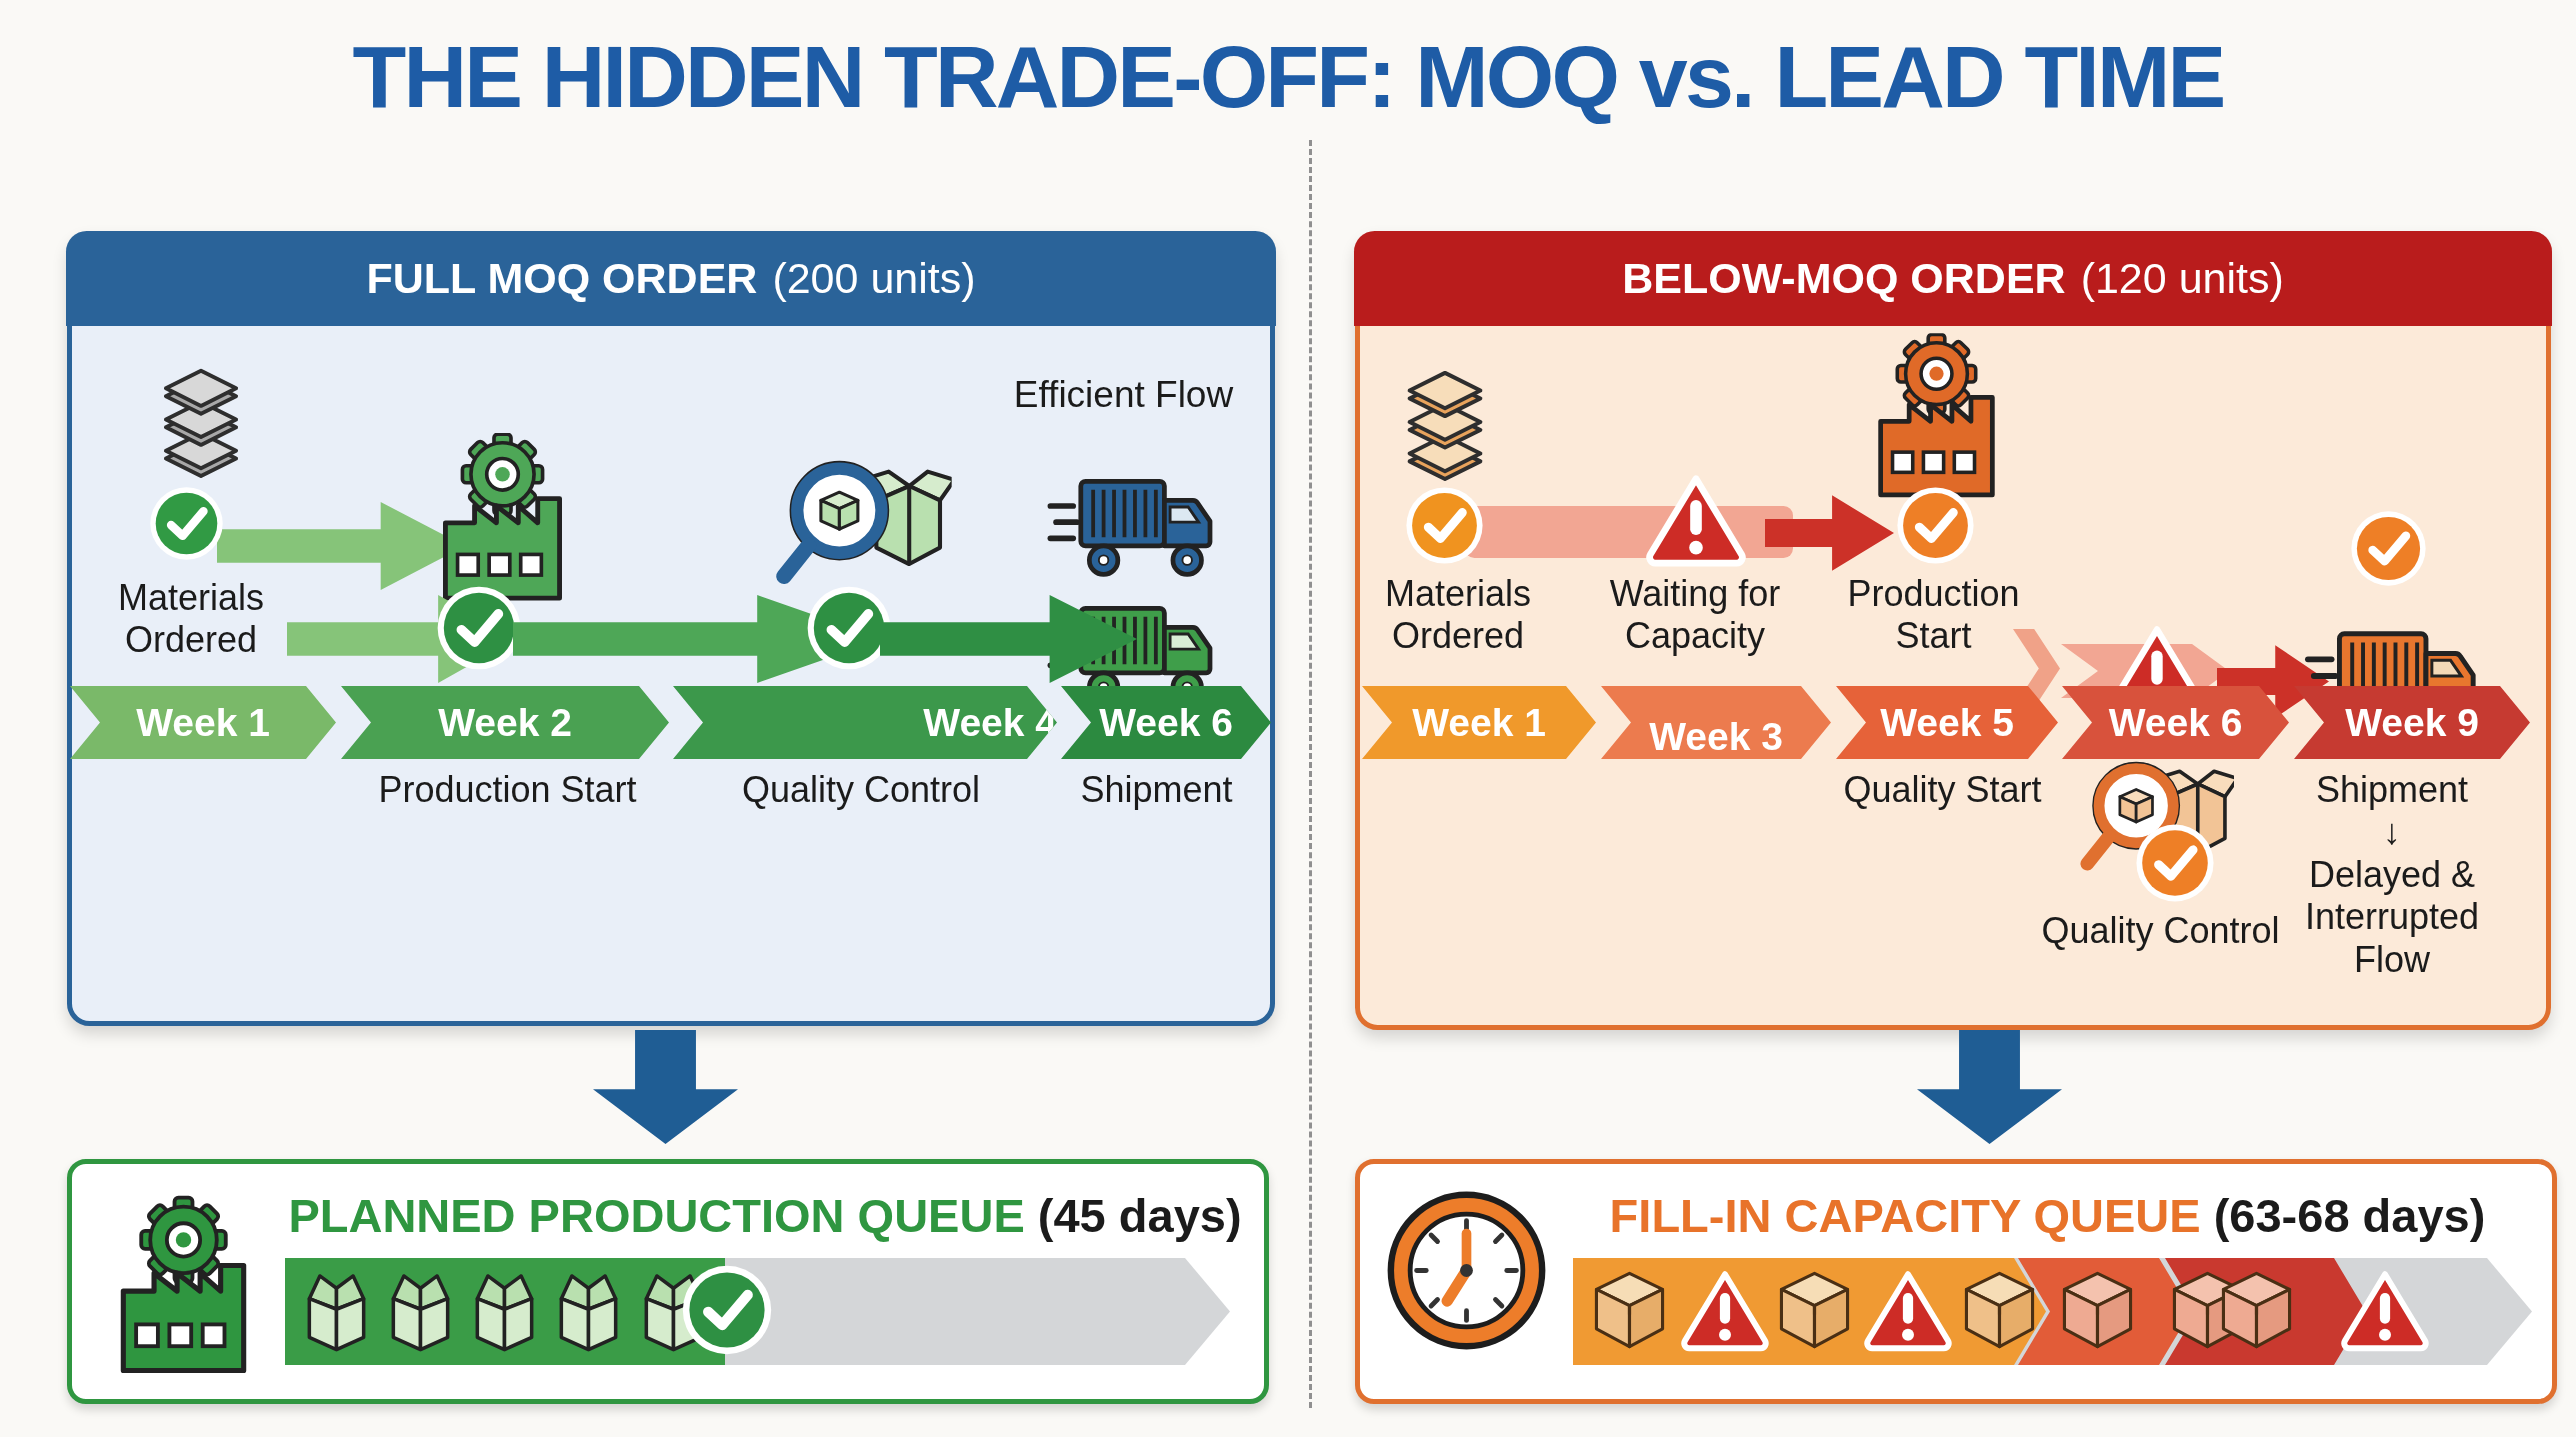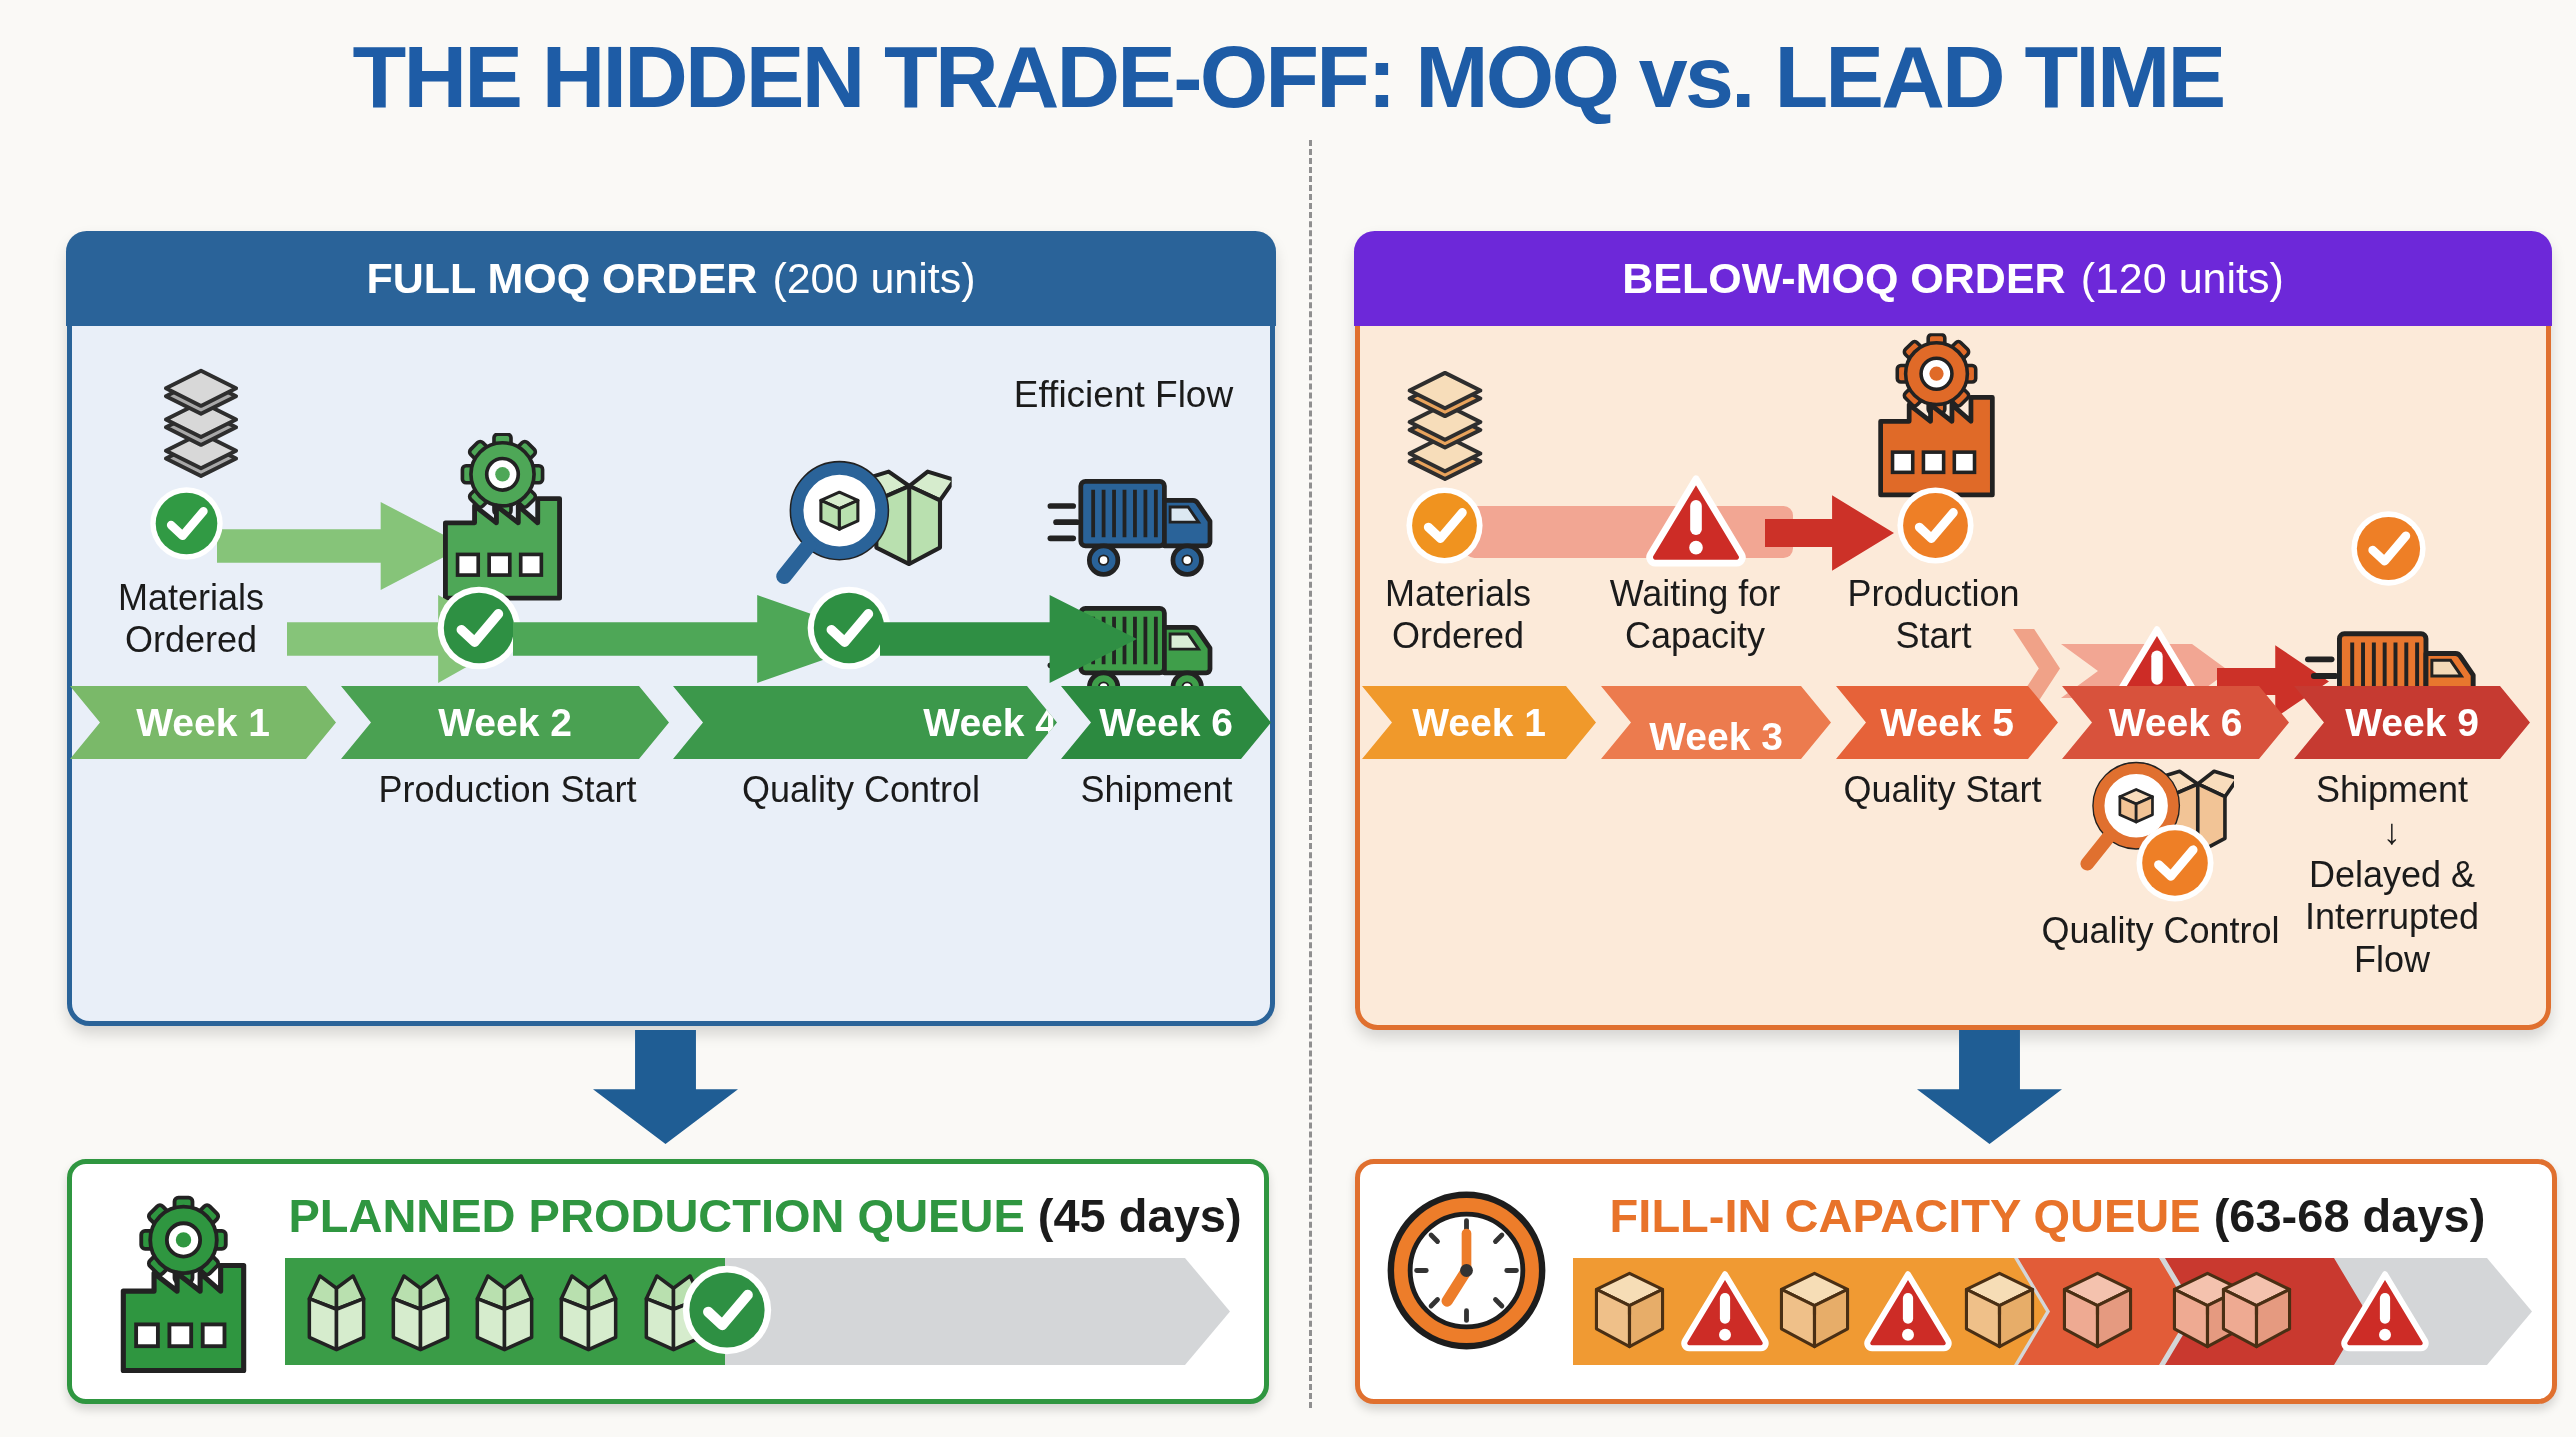--- a/index.html
+++ b/index.html
@@ -11,21 +11,21 @@
     text-align:center;letter-spacing:-2.8px;}
 
   .divider{left:1309px;top:140px;height:1268px;width:0;border-left:3.7px dashed #909090;}
 
   .panel{border-radius:22.5px;box-shadow:0 7.5px 15px rgba(0,0,0,.15);}
   .panel-blue{left:67px;top:232px;width:1208px;height:794px;background:#e9eff8;border:5.6px solid #2a6399;}
   .panel-orange{left:1355px;top:232px;width:1196px;height:798px;background:#fcead9;border:5.6px solid #e0702f;}
   .panel-header{left:-5.6px;top:-5.6px;right:-5.6px;height:95px;border-radius:20.6px 20.6px 0 0;
     color:#fff;font-size:43px;display:flex;align-items:center;justify-content:center;gap:15px;}
   .ph-blue{background:#2a6399;}
-  .ph-orange{background:#6d28d9;}
+  .ph-orange{background:#b91c1c;}
   .panel-header .b{font-weight:bold;}
   .panel-header .u{font-weight:normal;}
 
   .lbl{font-size:36px;line-height:1.18;color:#1b1b1b;text-align:center;}
 
   .harrow{clip-path:polygon(0 31%,66% 31%,66% 0,100% 50%,66% 100%,66% 69%,0 69%);}
   .redarrow{clip-path:polygon(0 33%,52% 33%,52% 4%,100% 50%,52% 96%,52% 67%,0 67%);}
   .chev-small{clip-path:polygon(0 0,45% 0,100% 50%,45% 100%,0 100%,55% 50%);}
   .band-chev{clip-path:polygon(0 0,78% 0,100% 50%,78% 100%,0 100%,22% 50%);}
   .downarrow{clip-path:polygon(29% 0,71% 0,71% 52%,100% 52%,50% 100%,0 52%,29% 52%);background:#1f5d94;}

